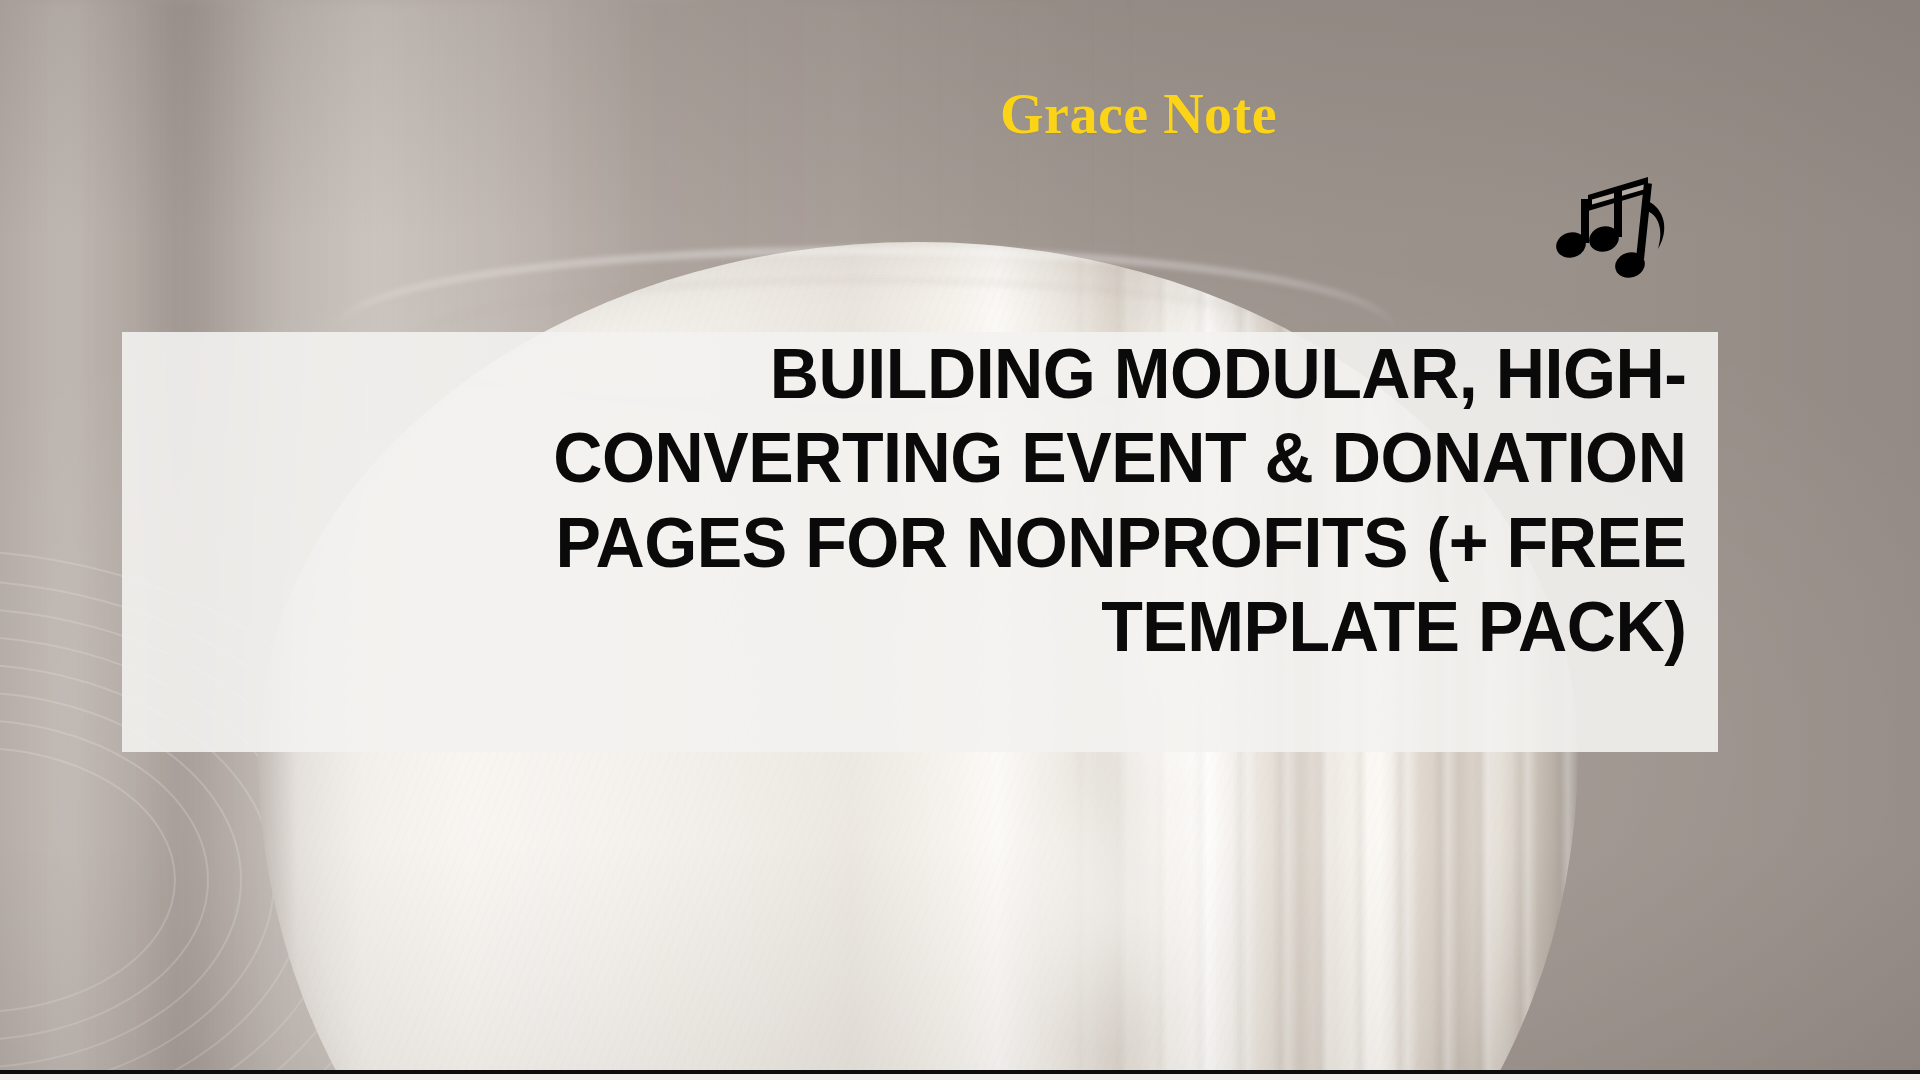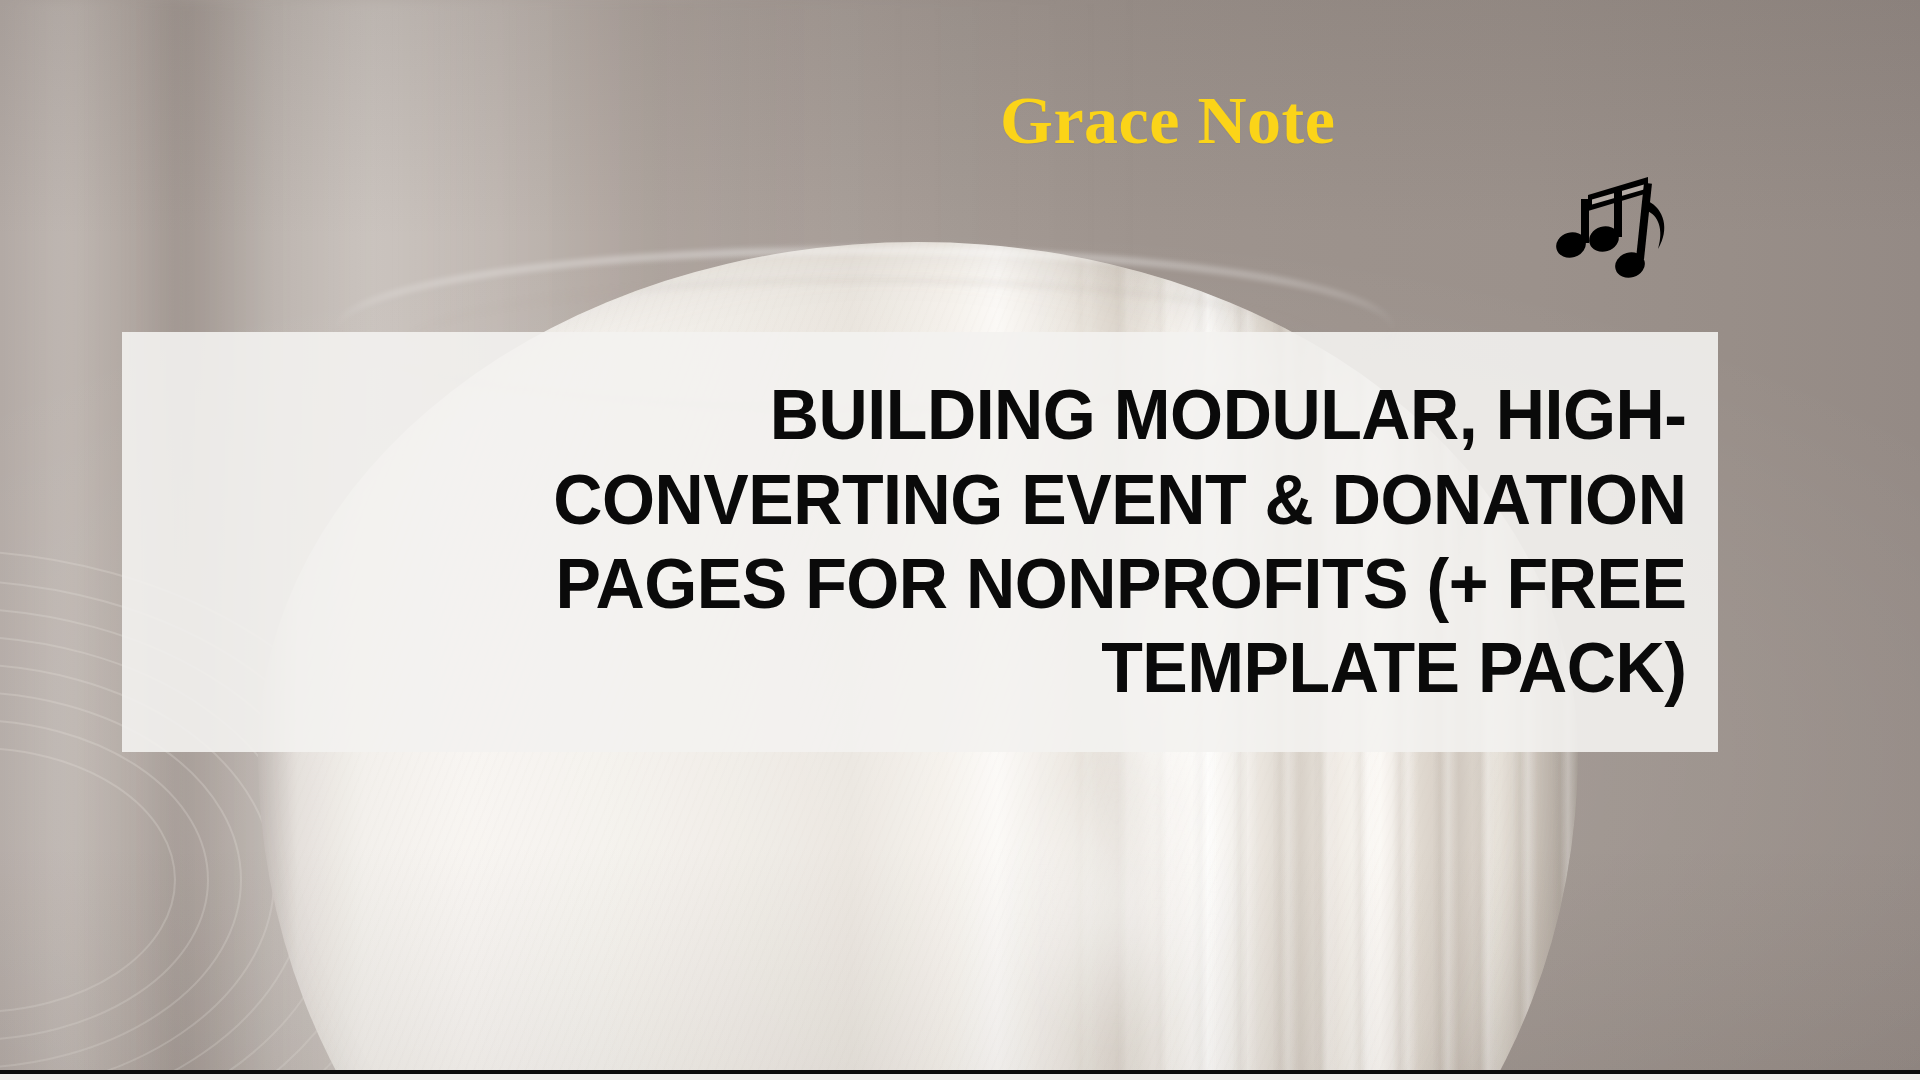--- a/index.html
+++ b/index.html
@@ -190,21 +190,21 @@
   }
   .ripples svg { display: block; }
 
   
   .logo {
     position: absolute;
     left: 1000px;
     top: 86px;
     font-family: "Liberation Serif", "DejaVu Serif", serif;
     font-weight: bold;
-    font-size: 68px;
+    font-size: 56px;
     line-height: 1;
     letter-spacing: 0.5px;
     color: #FBD418;
     white-space: nowrap;
     text-shadow: 0 1px 1px rgba(90,80,60,0.12);
   }
 
   
   .music-note {
     position: absolute;
@@ -217,21 +217,21 @@
 
   
   .headline-panel {
     position: absolute;
     left: 122px;
     top: 332px;
     width: 1596px;
     height: 420px;
     background: rgba(243,242,240,0.90);
     display: flex;
-    align-items: center;
+    align-items: flex-start;
     justify-content: flex-end;
     padding: 0 32px 0 28px;
   }
   .headline {
     margin: 0;
     text-align: right;
     color: #0a0a0a;
     font-family: "Liberation Sans Narrow", "Liberation Sans", sans-serif;
     font-weight: 700;
     font-size: 71px;

